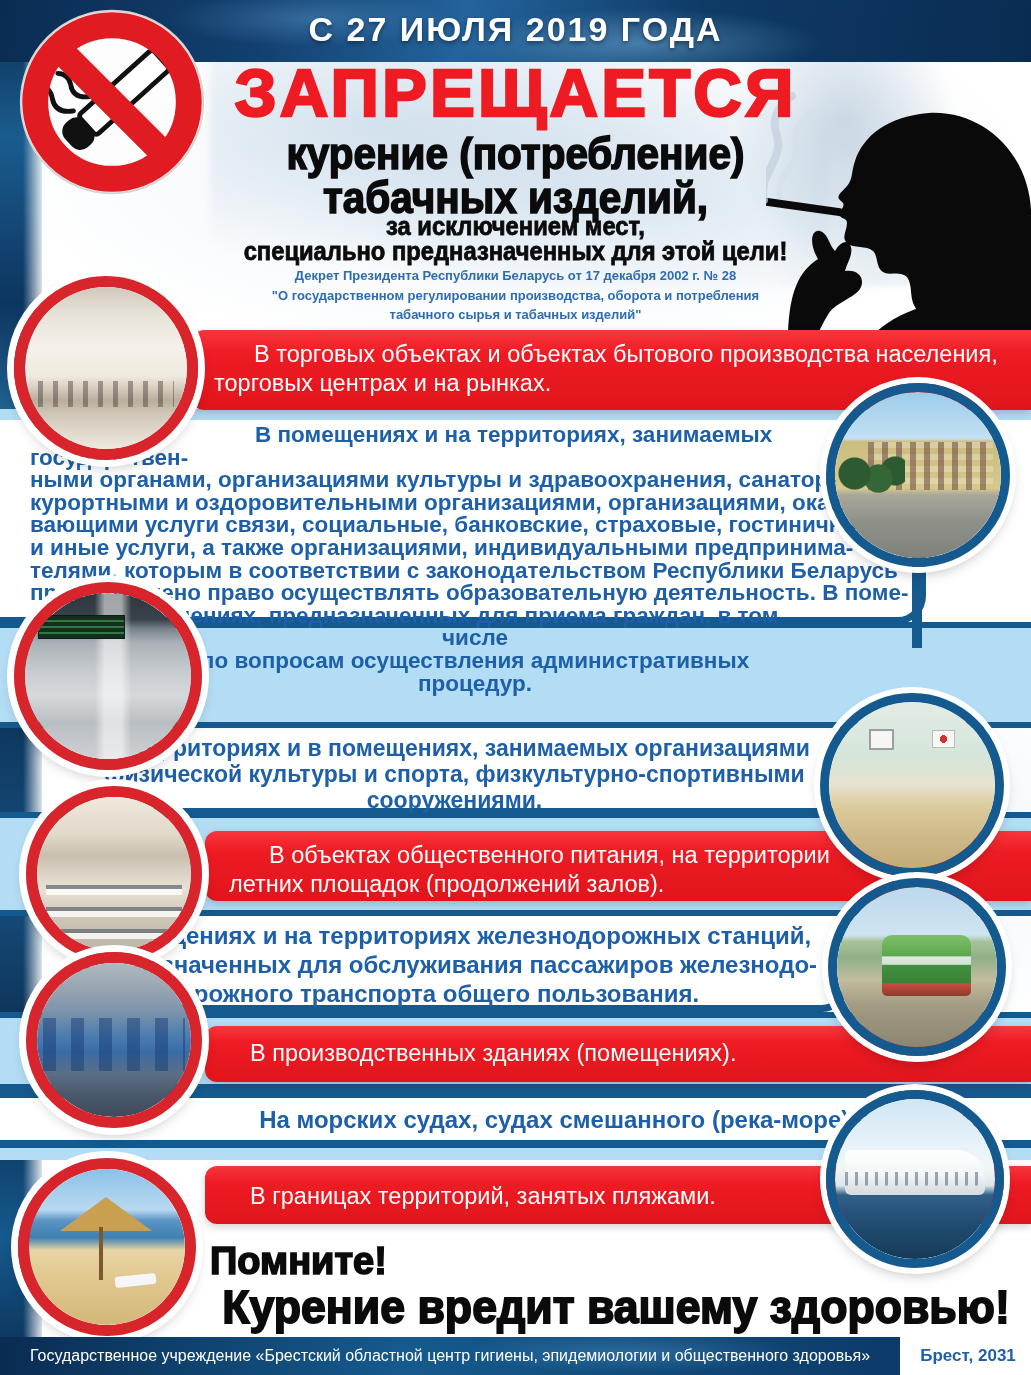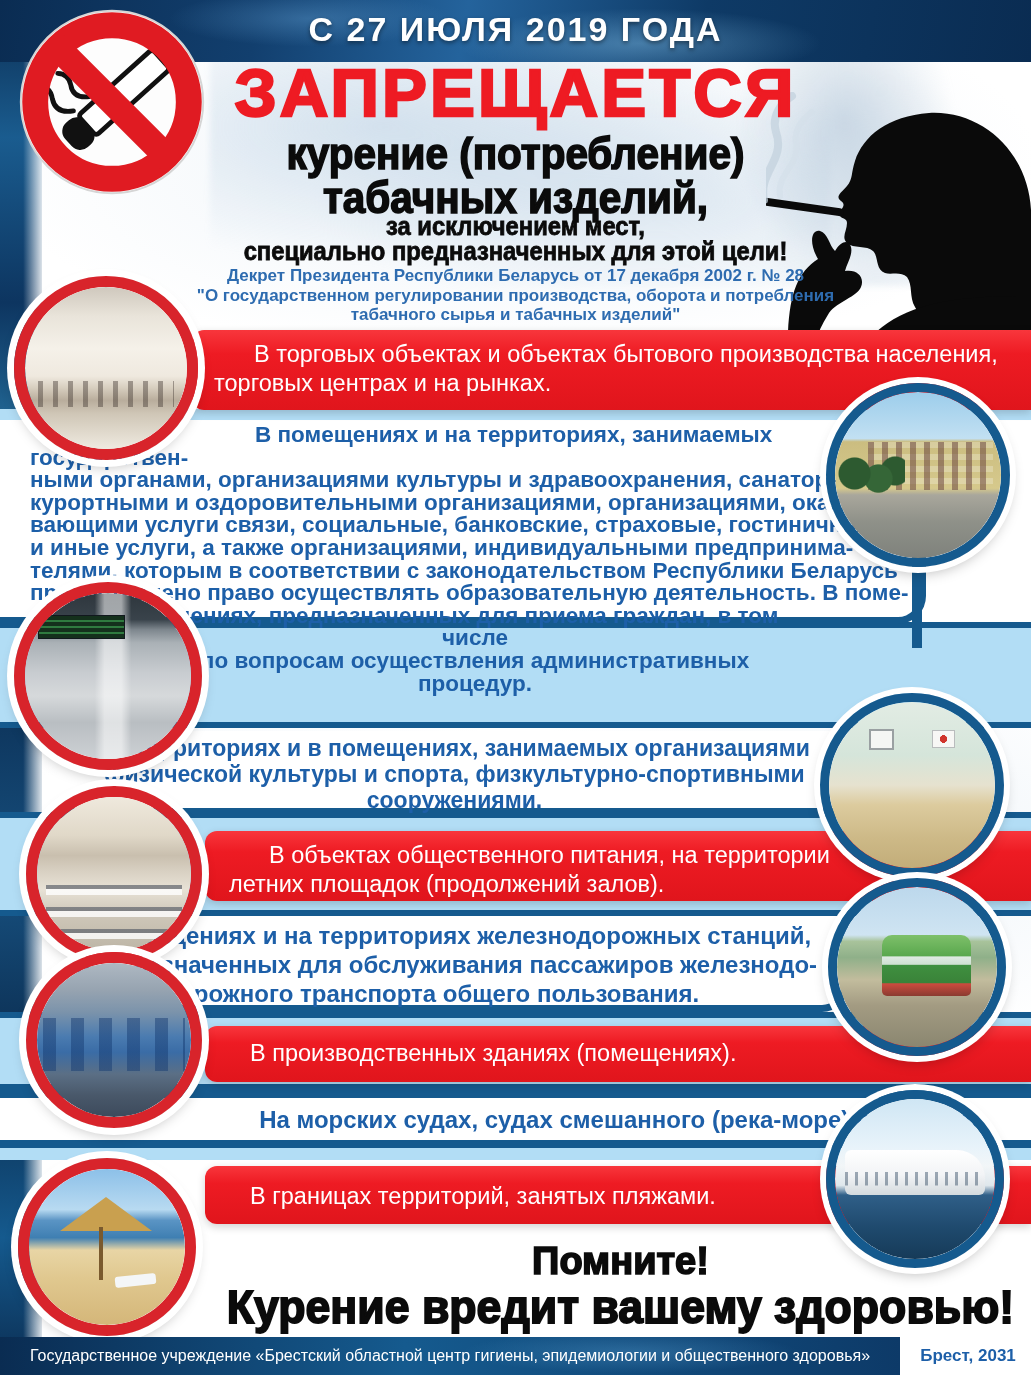--- a/index.html
+++ b/index.html
@@ -37,21 +37,21 @@
   .main-title{top:58px;font-size:66px;line-height:70px;font-weight:700;color:#ee1b23;
     letter-spacing:3px;-webkit-text-stroke:2.4px #ee1b23;transform:scaleX(1.02);}
   .sub1{top:131px;font-size:44px;line-height:46px;font-weight:700;color:#0b0b0b;
     -webkit-text-stroke:1.6px #0b0b0b;transform:scaleX(.92);}
   .sub2{top:175px;font-size:44px;line-height:46px;font-weight:700;color:#0b0b0b;
     -webkit-text-stroke:1.6px #0b0b0b;transform:scaleX(.92);}
   .exc1{top:213px;font-size:25px;line-height:26px;font-weight:700;color:#0b0b0b;
     -webkit-text-stroke:.8px #0b0b0b;transform:scaleX(.95);}
   .exc2{top:238px;font-size:25px;line-height:26px;font-weight:700;color:#0b0b0b;
     -webkit-text-stroke:.8px #0b0b0b;transform:scaleX(.95);}
-  .decree{top:266px;font-size:17px;line-height:19.5px;font-weight:700;color:#2e6cb0;white-space:pre-line;}
+  .decree{top:266px;font-size:13px;line-height:19.5px;font-weight:700;color:#2e6cb0;white-space:pre-line;}
   
   .ribbon{position:absolute;left:0;right:0;background:#b2ddf5;border-top:6px solid #155a8e;
     border-bottom:6px solid #155a8e;z-index:2;}
   .strip{position:absolute;left:0;right:0;background:#b2ddf5;z-index:2;}
   
   .banner{position:absolute;right:0;background:linear-gradient(180deg,#f8363c 0%,#ee1b23 30%,#e0151c 100%);
     color:#fff;border-radius:12px 0 0 12px;z-index:4;font-size:23.5px;line-height:29px;
     white-space:pre-line;box-shadow:0 3px 8px rgba(0,0,0,.18);}
   
   .panel{position:absolute;background:#fff;border-right:7px solid #155a8e;border-bottom:7px solid #155a8e;
@@ -62,21 +62,21 @@
     border-top:8px solid #155a8e;border-bottom:8px solid #155a8e;z-index:3;}
   .bandD .bluetext{display:block;padding:8px 10px 0 215px;text-align:center;font-size:24px;}
   
   .circle{position:absolute;border-radius:50%;z-index:5;overflow:hidden;}
   .circle.red{border:11px solid #d8242b;box-shadow:0 0 0 7px #fff,0 6px 14px rgba(0,0,0,.28);}
   .circle.blue{border:9px solid #155a8e;box-shadow:0 0 0 6px #fff,0 6px 14px rgba(0,0,0,.28);}
   .circle .ph{position:absolute;inset:0;border-radius:50%;}
   .stem{position:absolute;left:912px;top:556px;width:10px;height:92px;background:#155a8e;z-index:3;}
   .pd{position:absolute;}
   
-  .reminder{position:absolute;left:210px;right:0;top:1240px;text-align:center;z-index:3;color:#0b0b0b;}
+  .reminder{position:absolute;left:210px;right:0;top:1240px;text-align:left;z-index:3;color:#0b0b0b;}
   .rem1{font-size:38px;line-height:42px;font-weight:700;-webkit-text-stroke:1.6px #0b0b0b;}
   .rem2{font-size:46px;line-height:50px;font-weight:700;-webkit-text-stroke:1.8px #0b0b0b;transform:scaleX(.97);}
   .footer-band{position:absolute;left:0;top:1337px;width:900px;height:38px;z-index:6;
     background:
       radial-gradient(ellipse 240px 30px at 70% 40%, rgba(90,160,210,.35), rgba(90,160,210,0) 70%),
       linear-gradient(90deg,#0a2c52 0%,#155a8e 45%,#0d3a68 100%);
     color:#fff;font-size:16px;text-align:center;line-height:38px;}
   .footer-year{position:absolute;left:905px;top:1337px;width:126px;height:38px;z-index:6;
     color:#1d5fa8;font-weight:700;font-size:17px;text-align:center;line-height:38px;background:#fff;}
   .sign{position:absolute;left:16px;top:6px;width:192px;height:192px;z-index:7;}

